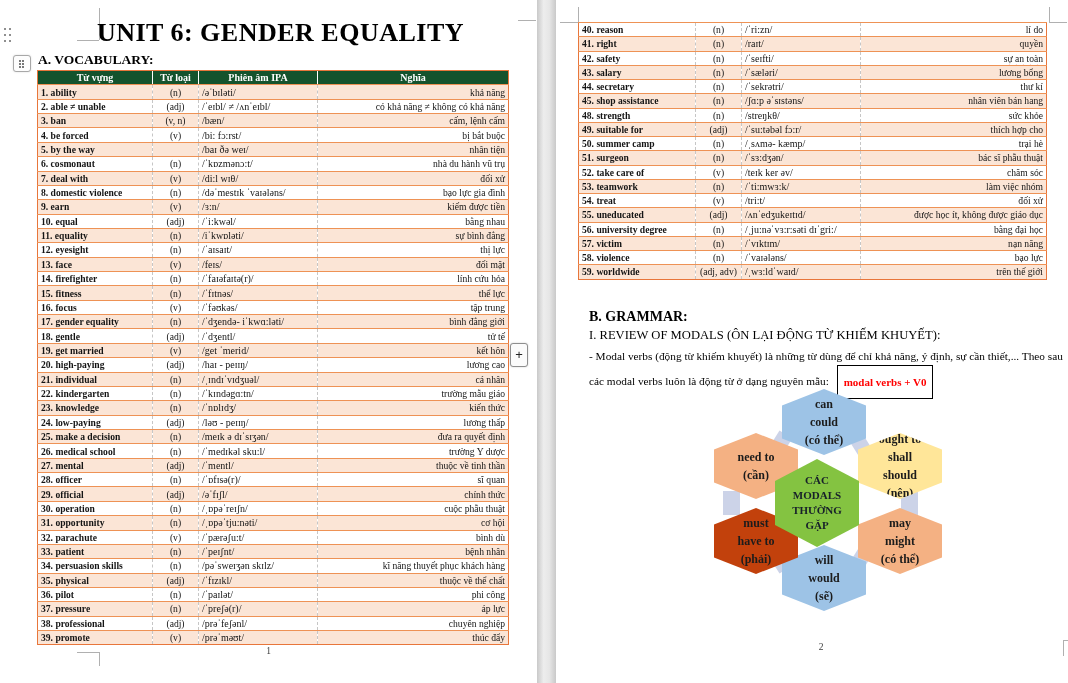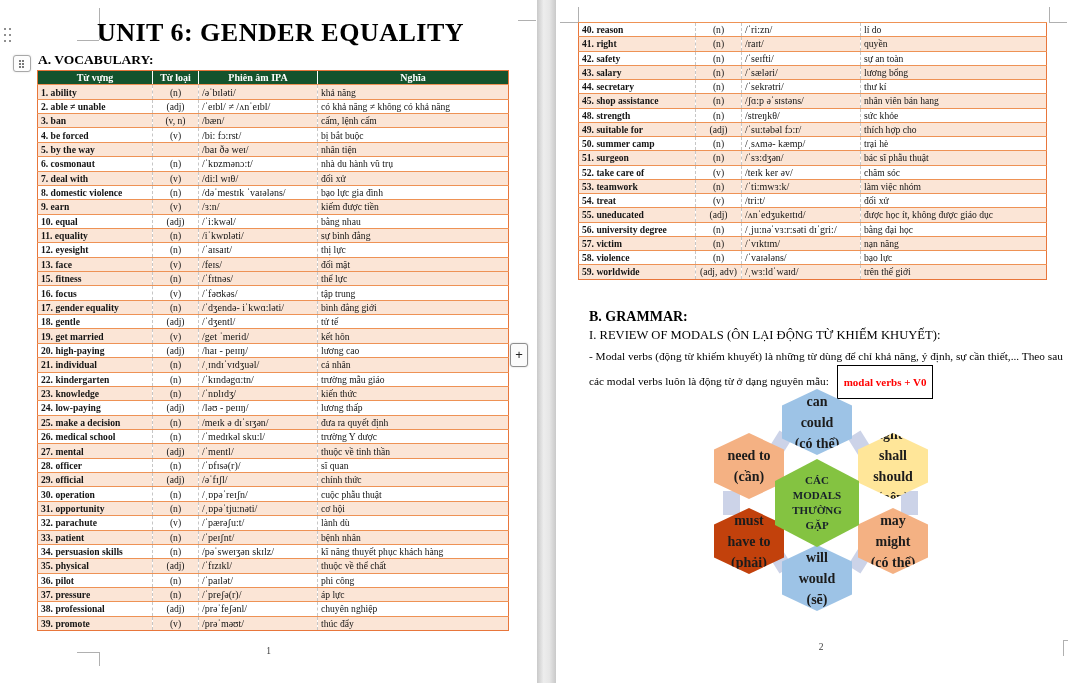--- a/index.html
+++ b/index.html
@@ -34,42 +34,42 @@
   .vtable td,.vtable th{padding:0 3px;overflow:hidden;white-space:nowrap;line-height:13px;}
   .vtable td{border-top:1px solid #EE9255;}
   .vtable td+td,.vtable th+th{border-left:1px dashed #c6c6c6;}
   .vtable th{background:#14532d;color:#fff;font-size:10px;font-weight:bold;text-align:center;}
   .vtable th+th{border-left:1px dashed rgba(255,255,255,.6);}
   .t1 tr{height:14.37px;} .t2 tr{height:14.25px;}
   tr.alt td{background:#FBE5D6;}
   td.word{font-weight:bold;text-align:left;}
   td.pos{text-align:center;}
   td.ipa{text-align:left;font-family:Liberation Serif, serif;font-size:10px;}
-  td.meaning{text-align:left;}
+  td.meaning{text-align:right;}
   .squiggle{text-decoration:underline;text-decoration-style:wavy;text-decoration-color:#e8392e;
       text-decoration-thickness:1px;text-underline-offset:2px;}
 
   .page-num{position:absolute;left:0;right:0;text-align:center;font-size:9.5px;color:#3a3a3a;}
   .pn1{top:646px;} .pn2{top:642px;padding-left:18px;}
 
   .plus-btn{position:absolute;left:510px;top:343px;width:18px;height:24px;border:1px solid #8e8e8e;
       border-radius:3px;background:#fbfbfb;color:#222;font-size:13px;line-height:22px;text-align:center;
       font-family:"Liberation Sans",sans-serif;box-shadow:0 0 2px rgba(0,0,0,.2);cursor:pointer;padding:0;}
 
   .b-grammar{position:absolute;left:33px;top:309px;font-size:14px;font-weight:bold;color:#000;}
   .sub-grammar{position:absolute;left:33px;top:328px;font-size:12.6px;color:#000;}
   .para{position:absolute;left:33px;top:347px;width:480px;font-size:11.3px;line-height:1.6;color:#000;}
   .formula{display:inline-block;border:1px solid #000;color:#ff0000;font-weight:bold;
       padding:8px 6px;margin-left:5px;font-size:11px;line-height:16px;vertical-align:middle;}
 
   
-  .hex{position:absolute;width:70px;height:66px;z-index:2;
+  .hex{position:absolute;width:84px;height:66px;z-index:2;
       clip-path:polygon(50% 0,100% 25%,100% 75%,50% 100%,0 75%,0 25%);
       display:flex;align-items:center;justify-content:center;text-align:center;
-      font-weight:bold;font-size:14px;line-height:1.5;color:#1c1c1c;}
+      font-weight:bold;font-size:12px;line-height:1.5;color:#1c1c1c;}
   .hex-center{width:84px;height:88px;font-size:11px;line-height:1.35;color:#17202a;}
   .hx-top{left:226px;top:389px;} .hx-top-left{left:158px;top:433px;} .hx-top-right{left:302px;top:433px;}
   .hx-center{left:219px;top:459px;} .hx-bottom-left{left:158px;top:508px;}
   .hx-bottom-right{left:302px;top:508px;} .hx-bottom{left:226px;top:545px;}
   .conn{position:absolute;background:#ccd3e8;width:26px;height:15px;z-index:1;}
   .c-tl{left:210px;top:438px;transform:rotate(-58deg);}
   .c-tr{left:292px;top:438px;transform:rotate(58deg);}
   .c-left{left:167px;top:491px;width:17px;height:24px;}
   .c-right{left:345px;top:491px;width:17px;height:24px;}
   .c-bl{left:210px;top:551px;transform:rotate(58deg);}
@@ -180,20 +180,26 @@
             <td class="pos">(n)</td>
             <td class="ipa">/ˈaɪsaɪt/</td>
             <td class="meaning">thị lực</td>
           </tr>
           <tr class="alt">
             <td class="word">13. face</td>
             <td class="pos">(v)</td>
             <td class="ipa">/feɪs/</td>
             <td class="meaning">đối mặt</td>
           </tr>
+          <tr>
+            <td class="word">14. firefighter</td>
+            <td class="pos">(n)</td>
+            <td class="ipa">/ˈfaɪəfaɪtə(r)/</td>
+            <td class="meaning">lính cứu hỏa</td>
+          </tr>
           <tr class="alt">
             <td class="word">15. fitness</td>
             <td class="pos">(n)</td>
             <td class="ipa">/ˈfɪtnəs/</td>
             <td class="meaning">thể lực</td>
           </tr>
           <tr>
             <td class="word">16. focus</td>
             <td class="pos">(v)</td>
             <td class="ipa">/ˈfəʊkəs/</td>
@@ -286,21 +292,21 @@
           <tr class="alt">
             <td class="word">31. opportunity</td>
             <td class="pos">(n)</td>
             <td class="ipa">/ˌɒpəˈtju:nəti/</td>
             <td class="meaning">cơ hội</td>
           </tr>
           <tr>
             <td class="word">32. parachute</td>
             <td class="pos">(v)</td>
             <td class="ipa">/ˈpærəʃu:t/</td>
-            <td class="meaning">lành dù</td>
+            <td class="meaning">bình dù</td>
           </tr>
           <tr class="alt">
             <td class="word">33. patient</td>
             <td class="pos">(n)</td>
             <td class="ipa">/ˈpeɪʃnt/</td>
             <td class="meaning">bệnh nhân</td>
           </tr>
           <tr>
             <td class="word">34. persuasion skills</td>
             <td class="pos">(n)</td>

